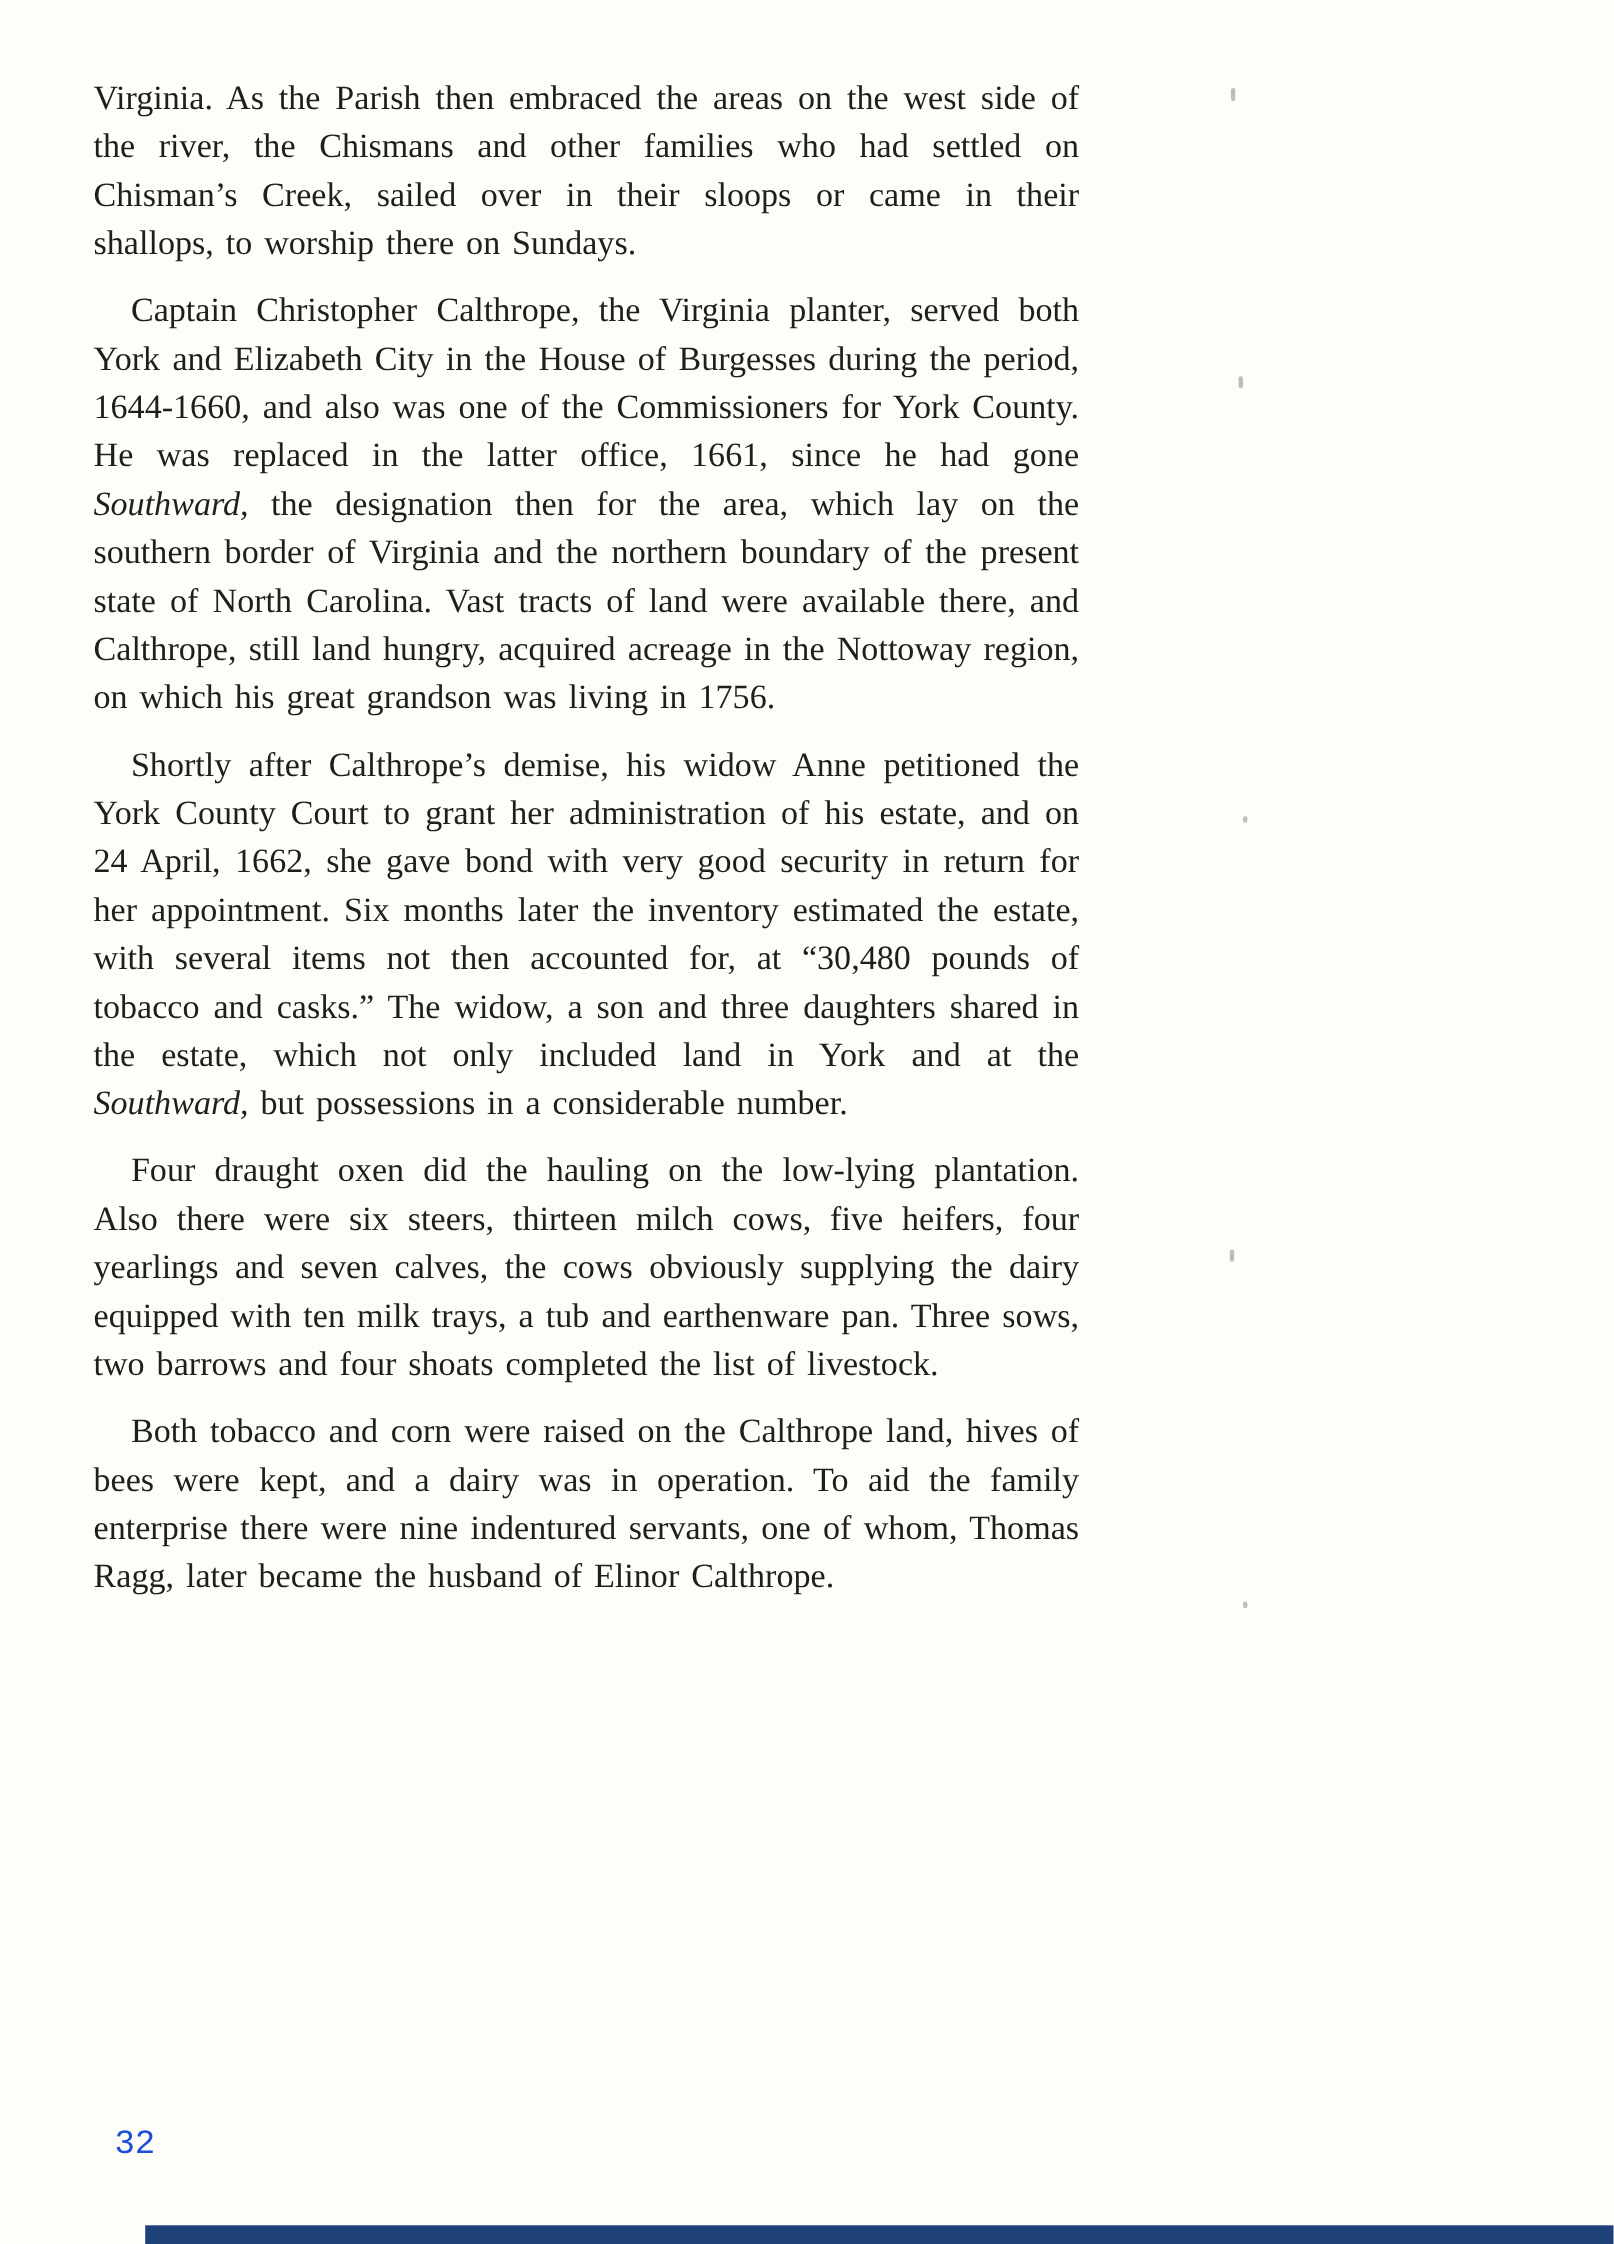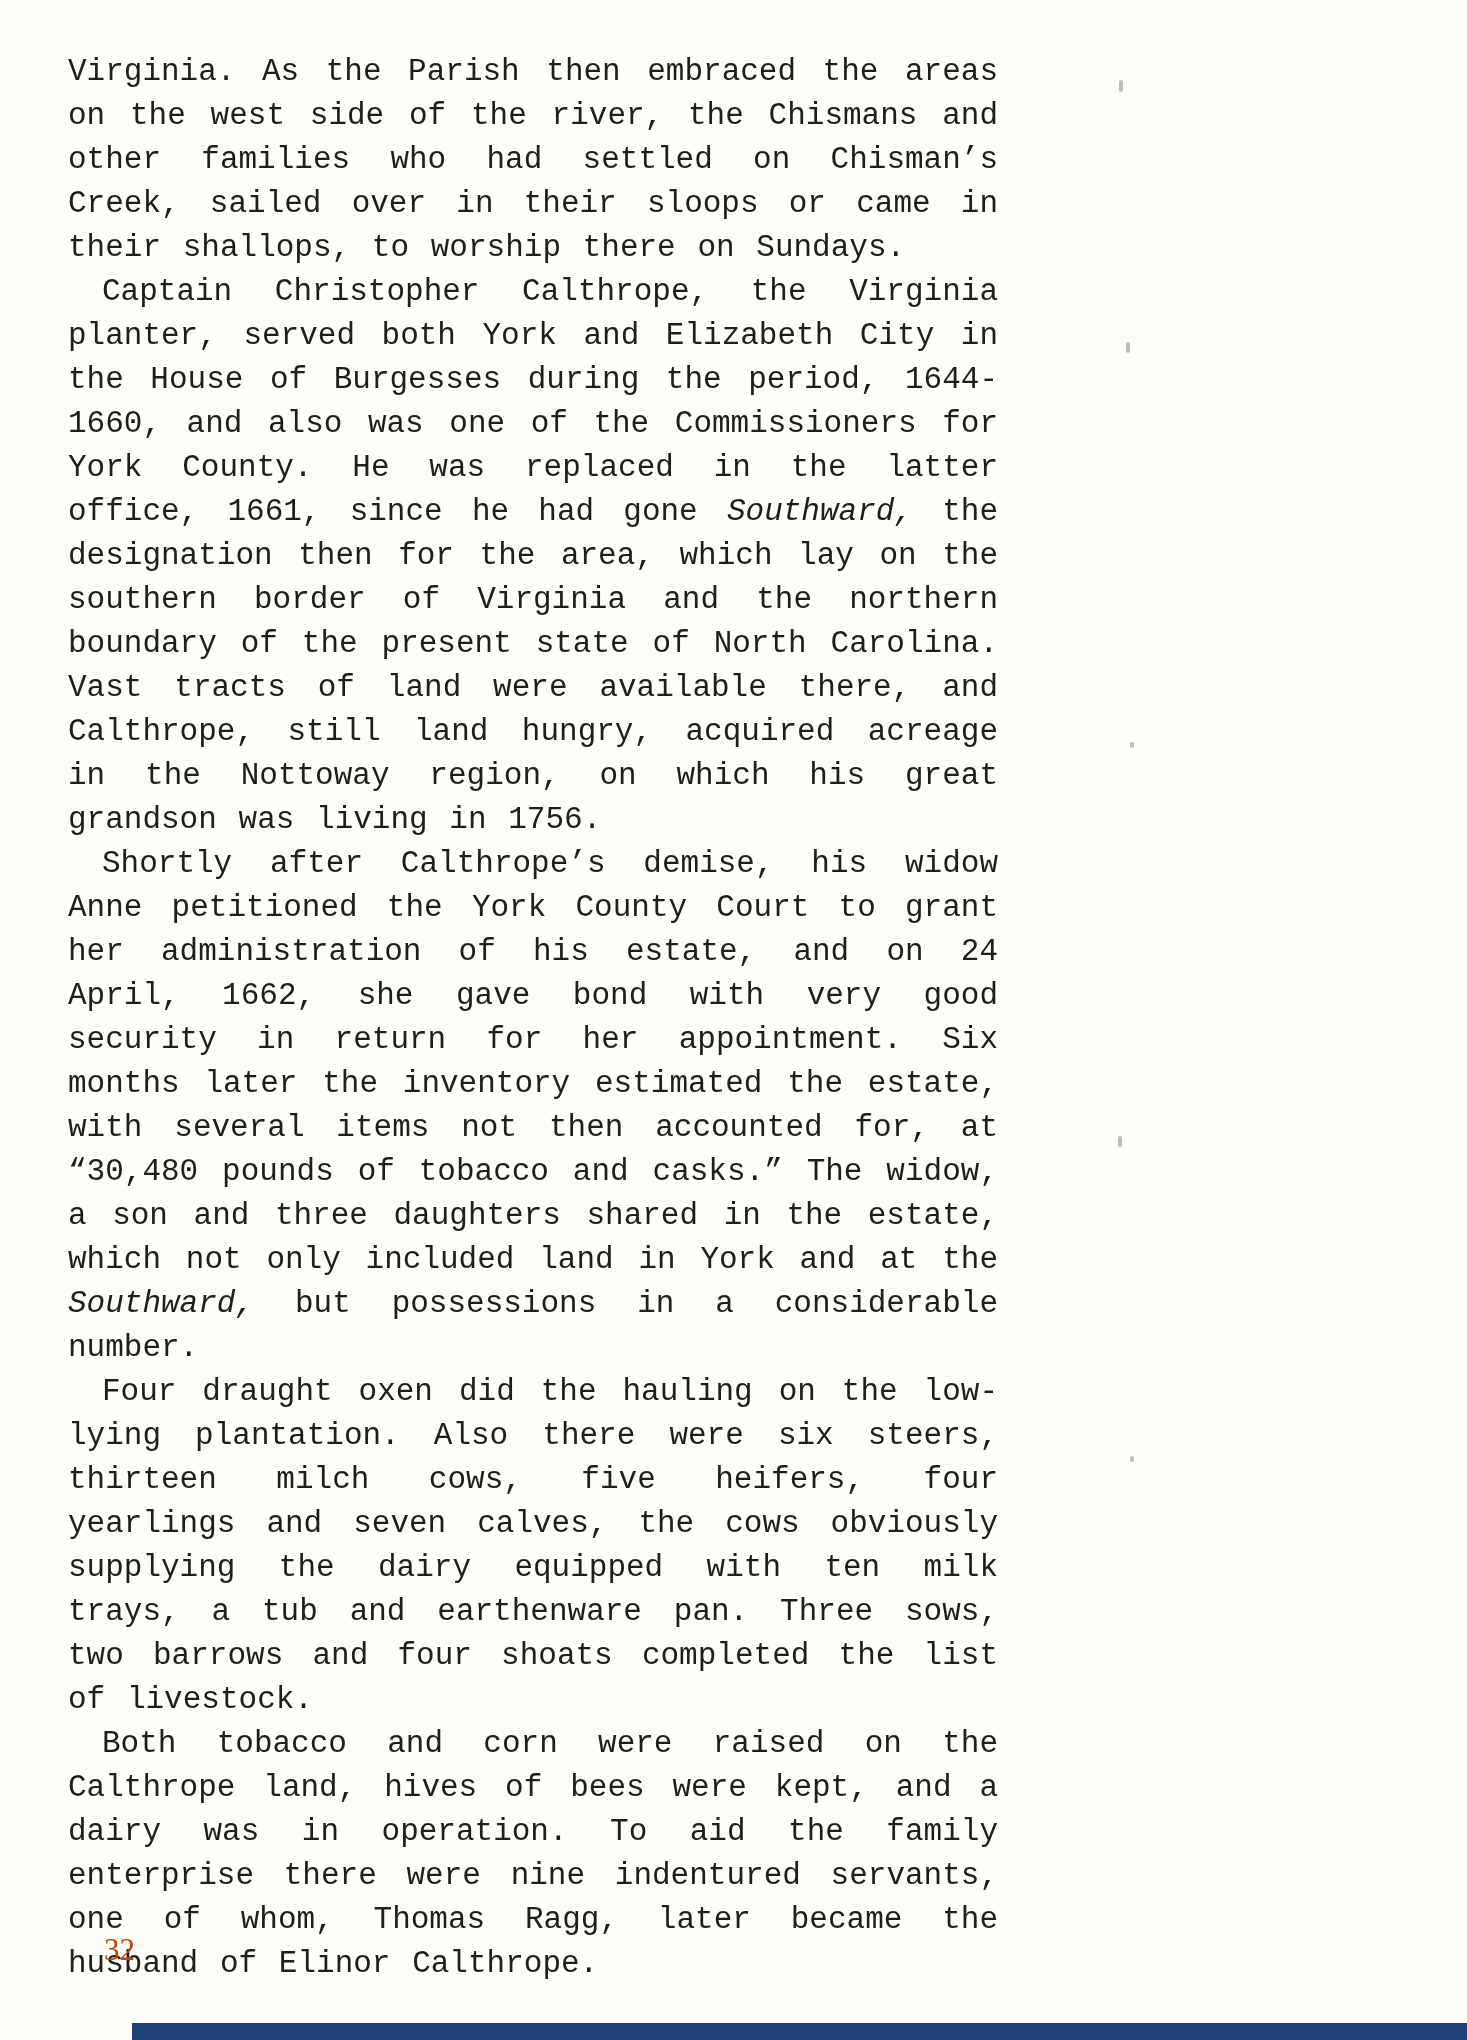--- a/index.html
+++ b/index.html
@@ -23,35 +23,35 @@
     left: 68px;
     top: 50px;
     width: 930px;
     color: #201e19;
     font-size: 31px;
     line-height: 44px;
     text-align: justify;
     word-spacing: 0.10em;
   }
   .para {
-    margin: 0;
-    font-family: Liberation Mono, monospace;
+    margin: 17px;
   }
   .para.indent {
     text-indent: 34px;
   }
   .italic {
     font-style: italic;
   }
   .page-number {
     position: absolute;
     left: 104px;
     top: 1932px;
     font-size: 31px;
-    color: #c2410c;
+    color: #1d4ed8;
+    font-family: Liberation Mono, monospace;
   }
   .bottom-band {
     position: absolute;
     left: 132px;
     right: 0;
     bottom: 0;
     height: 17px;
     background: #1e4178;
   }
   .speck {

